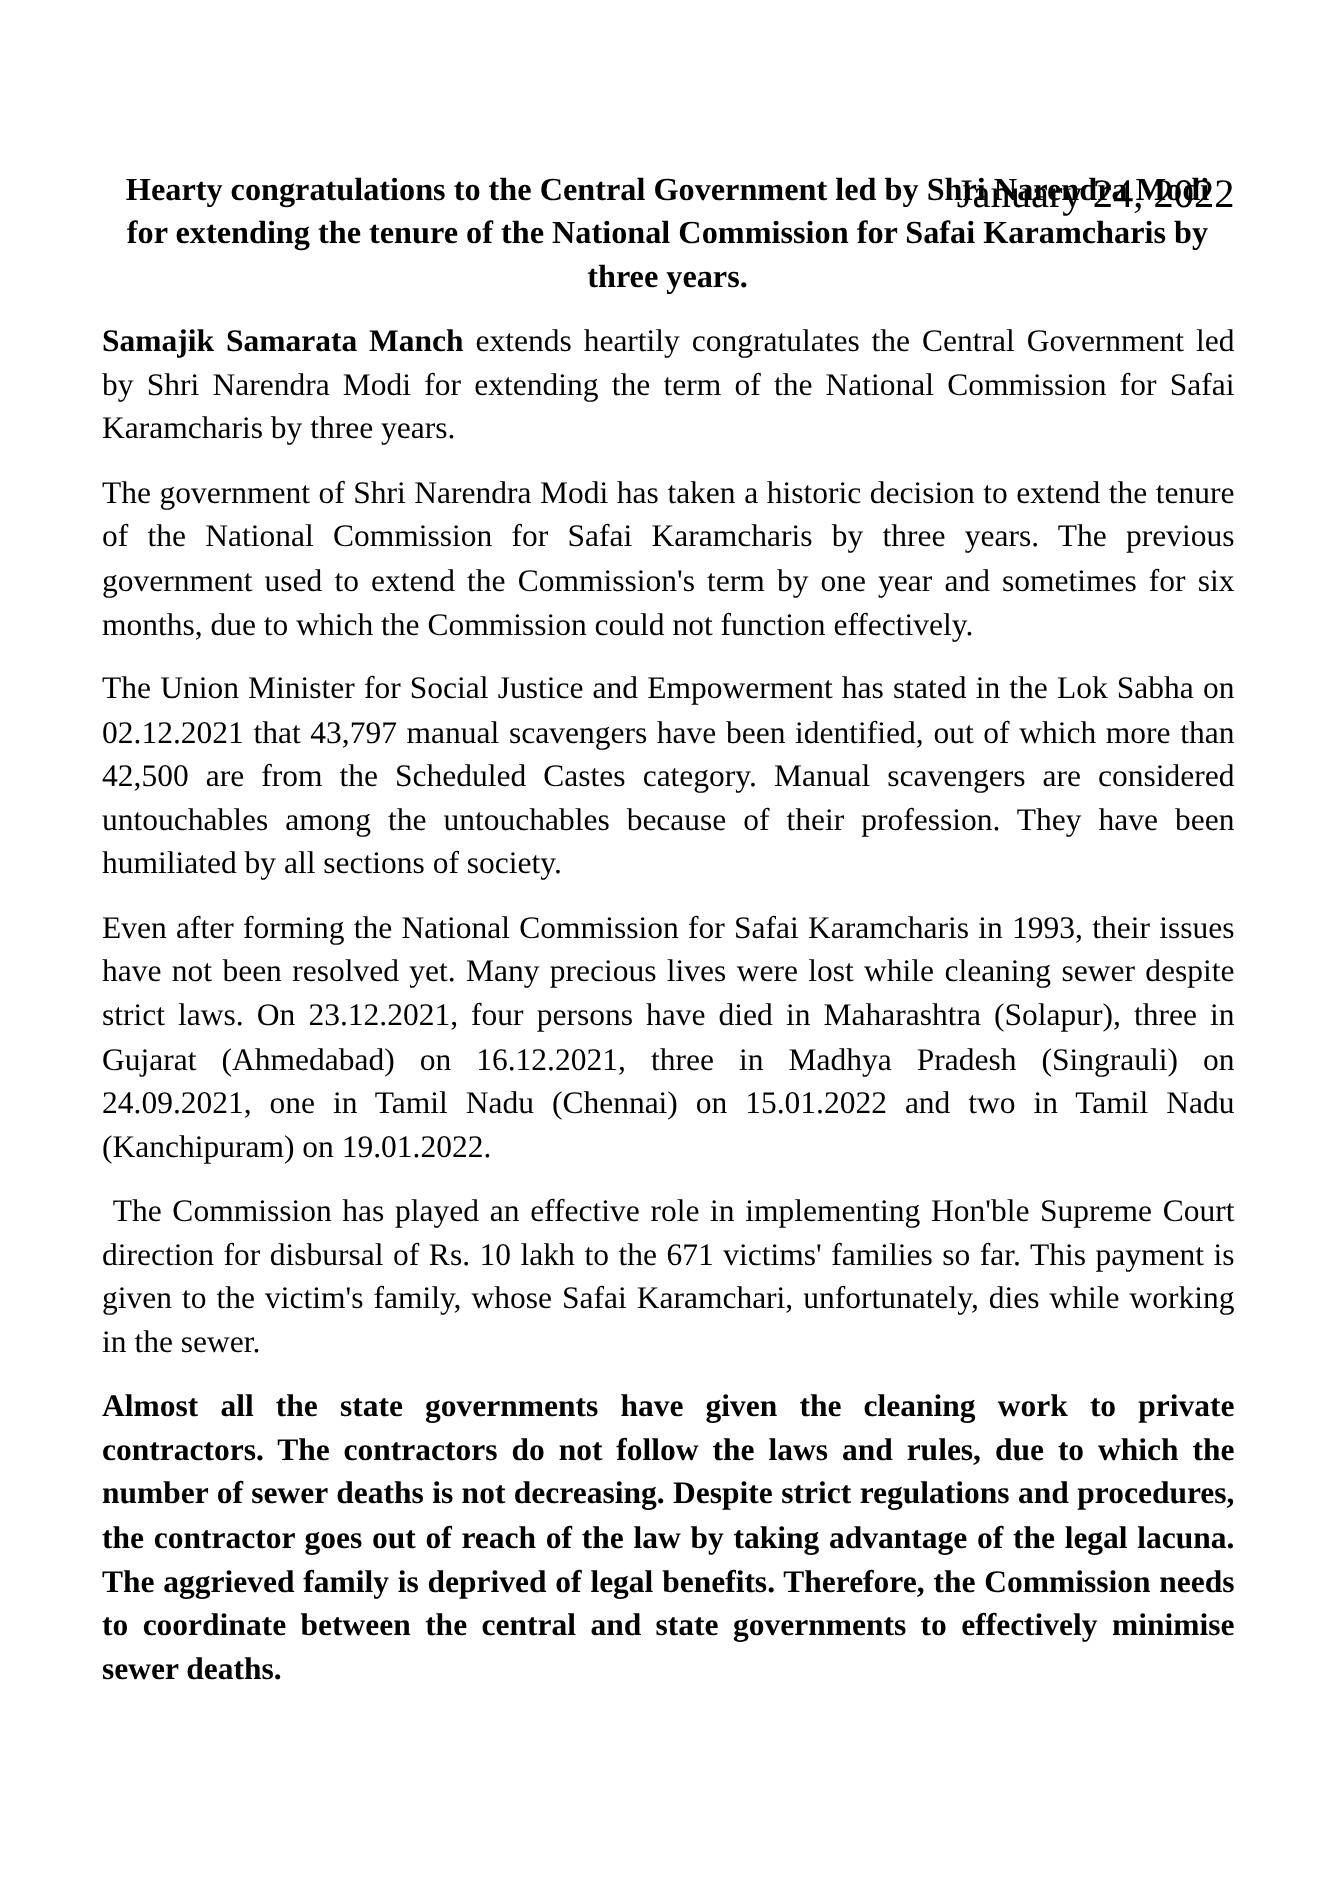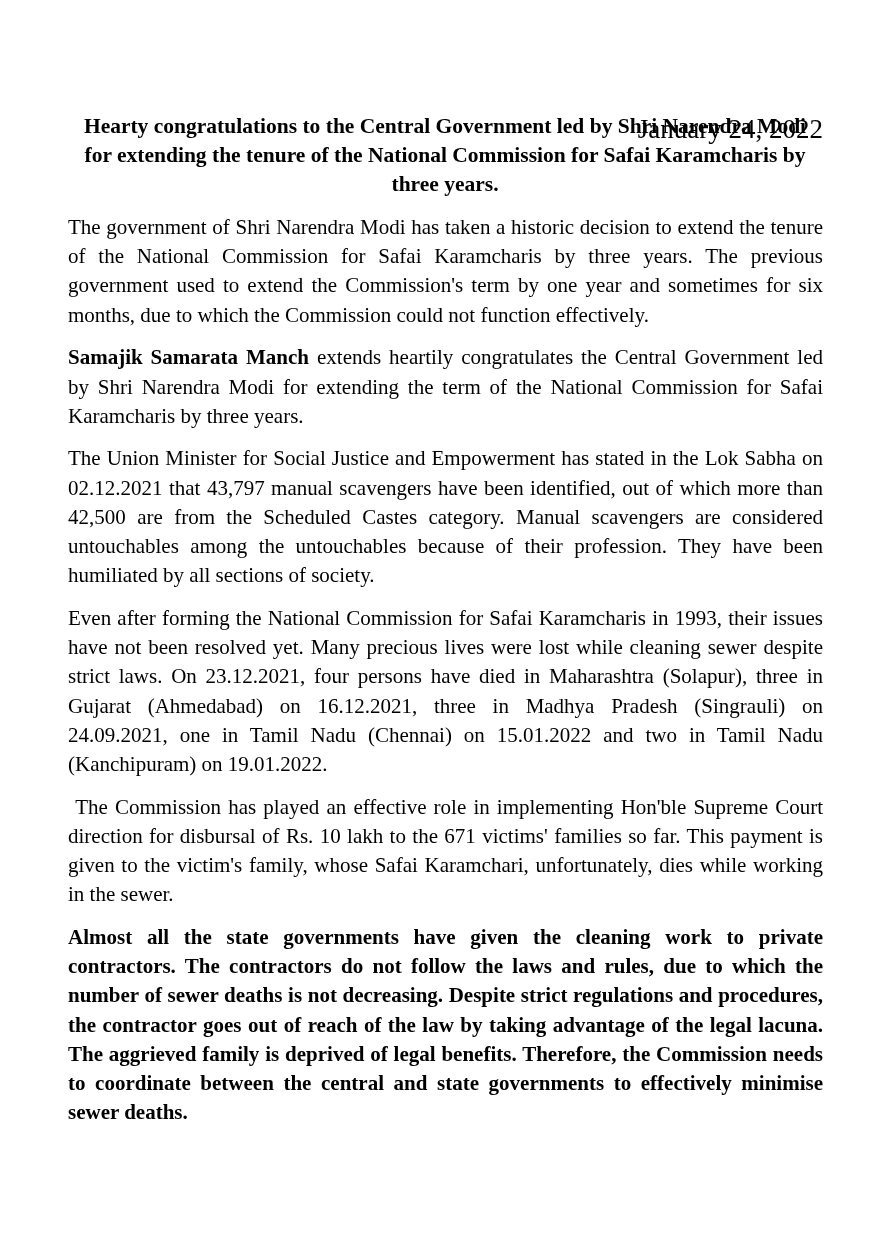--- a/index.html
+++ b/index.html
@@ -30,20 +30,20 @@
   .body b { font-weight: bold; }
 </style>
 </head>
 <body>
 
 <div class="page">
   <div class="date">January 24, 2022</div>
   <div class="headline">Hearty congratulations to the Central Government led by Shri Narendra Modi for extending the tenure of the National Commission for Safai Karamcharis by three years.</div>
 
   <div class="body">
+    <p><b>Samajik Samarata Manch</b><span> extends heartily congratulates the Central Government led by Shri Narendra Modi for extending the term of the National Commission for Safai Karamcharis by three years.</span></p>
     <p>The government of Shri Narendra Modi has taken a historic decision to extend the tenure of the National Commission for Safai Karamcharis by three years. The previous government used to extend the Commission's term by one year and sometimes for six months, due to which the Commission could not function effectively.</p>
-    <p><b>Samajik Samarata Manch</b><span> extends heartily congratulates the Central Government led by Shri Narendra Modi for extending the term of the National Commission for Safai Karamcharis by three years.</span></p>
     <p>The Union Minister for Social Justice and Empowerment has stated in the Lok Sabha on 02.12.2021 that 43,797 manual scavengers have been identified, out of which more than 42,500 are from the Scheduled Castes category. Manual scavengers are considered untouchables among the untouchables because of their profession. They have been humiliated by all sections of society.</p>
     <p>Even after forming the National Commission for Safai Karamcharis in 1993, their issues have not been resolved yet. Many precious lives were lost while cleaning sewer despite strict laws. On 23.12.2021, four persons have died in Maharashtra (Solapur), three in Gujarat (Ahmedabad) on 16.12.2021, three in Madhya Pradesh (Singrauli) on 24.09.2021, one in Tamil Nadu (Chennai) on 15.01.2022 and two in Tamil Nadu (Kanchipuram) on 19.01.2022.</p>
     <p>&nbsp;The Commission has played an effective role in implementing Hon'ble Supreme Court direction for disbursal of Rs. 10 lakh to the 671 victims' families so far. This payment is given to the victim's family, whose Safai Karamchari, unfortunately, dies while working in the sewer.</p>
     <p>Almost all the state governments have given the cleaning work to private contractors. The contractors do not follow the laws and rules, due to which the number of sewer deaths is not decreasing. Despite strict regulations and procedures, the contractor goes out of reach of the law by taking advantage of the legal lacuna. The aggrieved family is deprived of legal benefits. Therefore, the Commission needs to coordinate between the central and state governments to effectively minimise sewer deaths.</p>
   </div>
 </div>
 
 </body></html>

